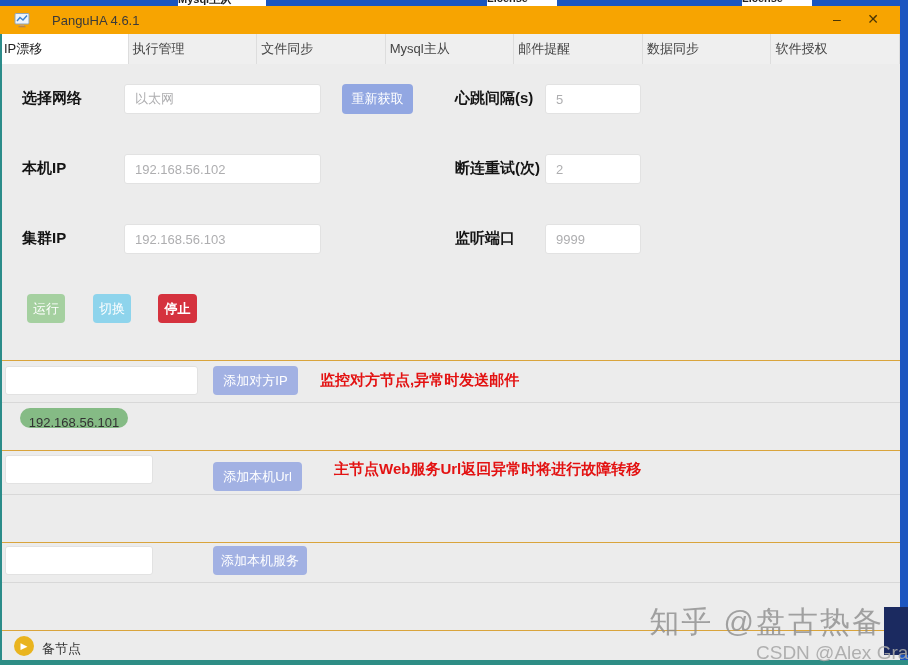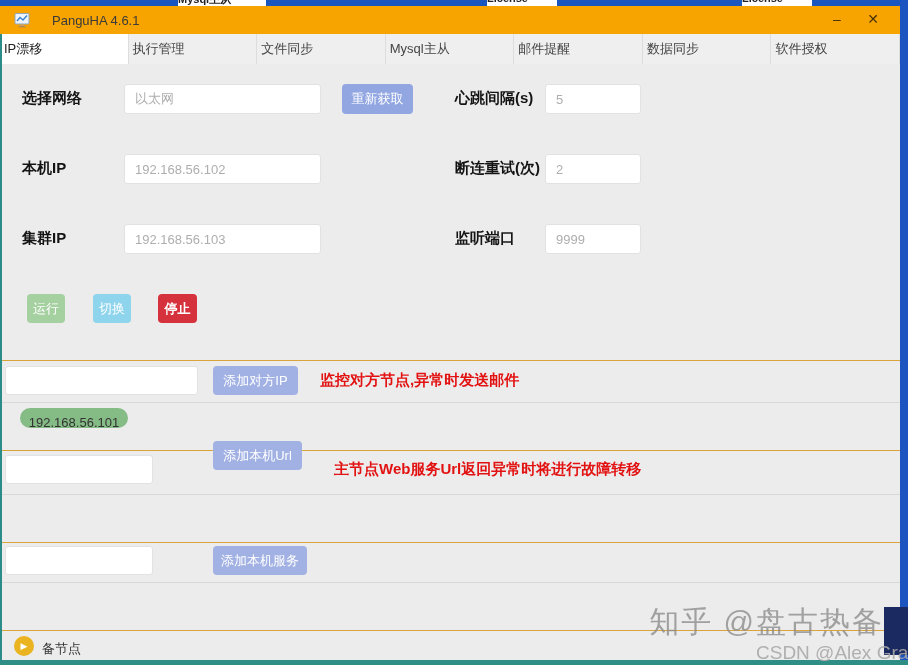--- a/index.html
+++ b/index.html
@@ -124,21 +124,21 @@
   <div class="sep-g" style="top:582px;"></div>
   <div class="sep-o" style="top:630px;"></div>
 
   <input class="inp" style="left: 5px; top: 366px; width: 193px; height: 29px;" value="">
   <button class="btn btn-add" style="left:213px; top:366px; width:85px; height:29px;">添加对方IP</button>
   <div class="hint" style="left:320px; top:371px;">监控对方节点,异常时发送邮件</div>
 
   <div class="tag">192.168.56.101</div>
 
   <input class="inp" style="left: 5px; top: 455px; width: 148px; height: 29px;" value="">
-  <button class="btn btn-add" style="left:213px; top:441px; width:89px; height:29px;">添加本机Url</button>
+  <button class="btn btn-add" style="left:213px; top:462px; width:89px; height:29px;">添加本机Url</button>
   <div class="hint" style="left:334px; top:460px;">主节点Web服务Url返回异常时将进行故障转移</div>
 
   <input class="inp" style="left: 5px; top: 546px; width: 148px; height: 29px;" value="">
   <button class="btn btn-add" style="left:213px; top:546px; width:94px; height:29px;">添加本机服务</button>
 
   <div class="status-icon">▶</div>
   <div class="status-label">备节点</div>
 
   <div class="wm1">知乎 @盘古热备</div>
   <div class="wm2">CSDN @Alex Gram</div>

